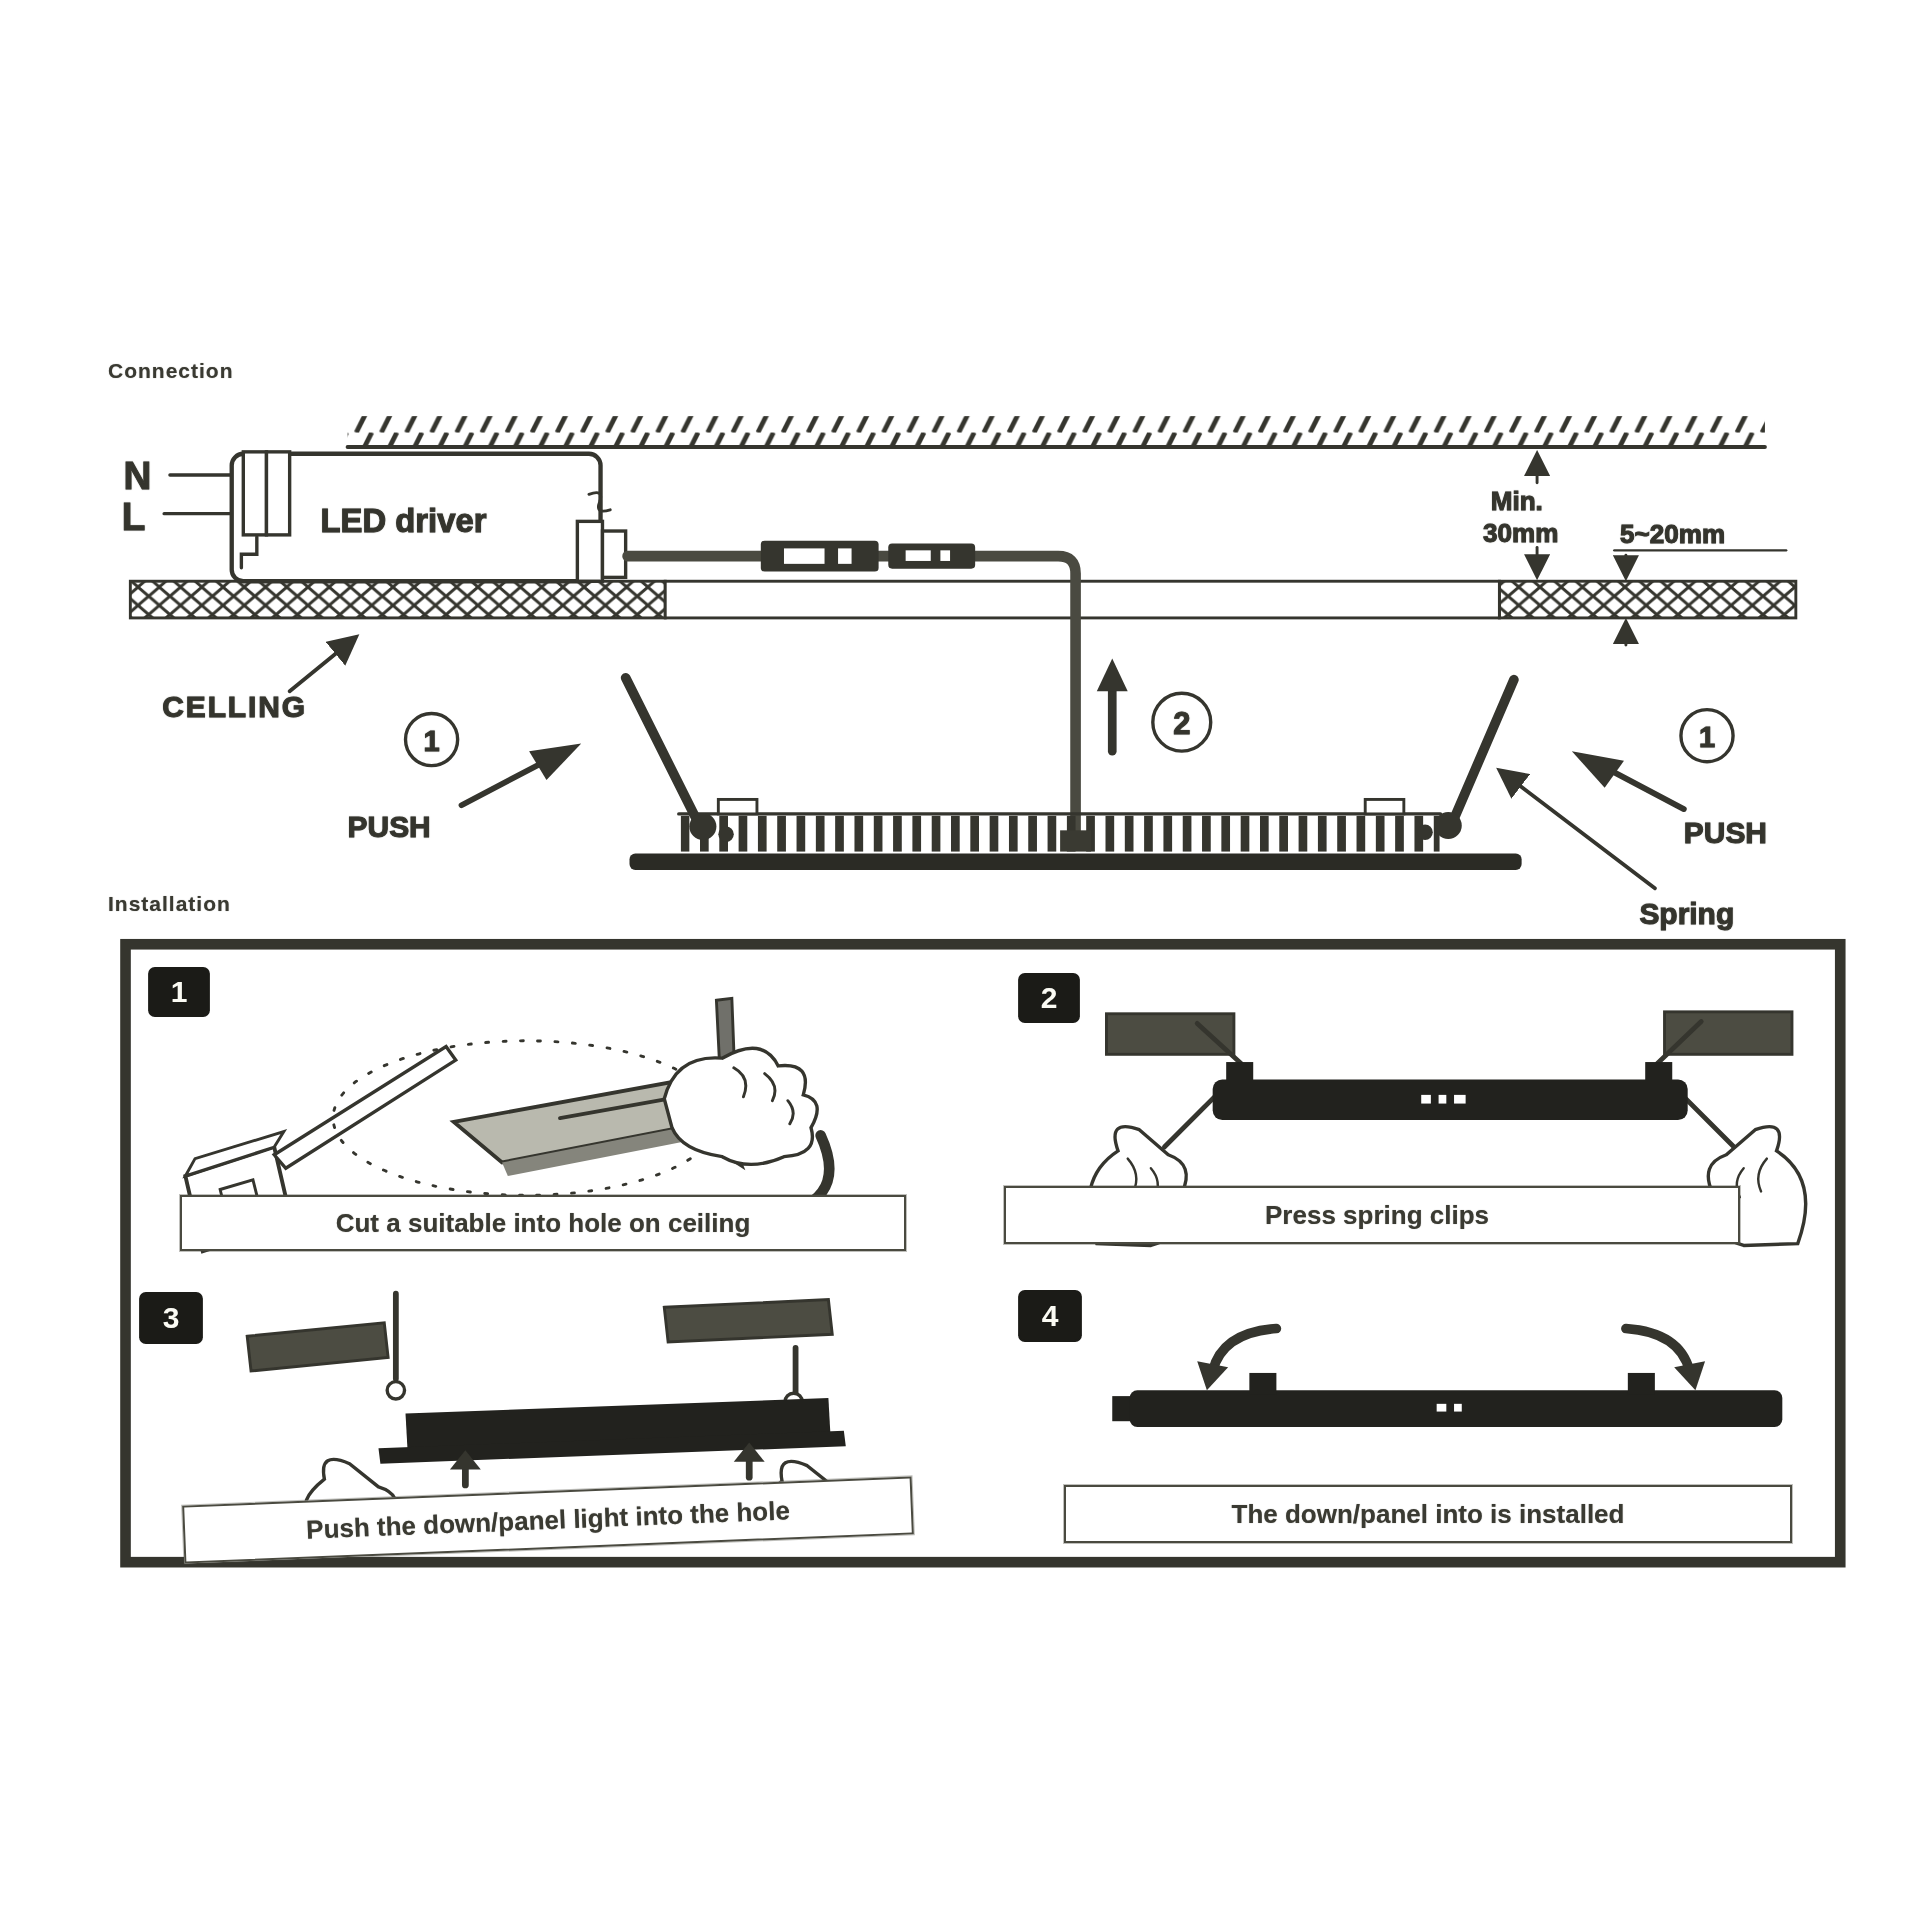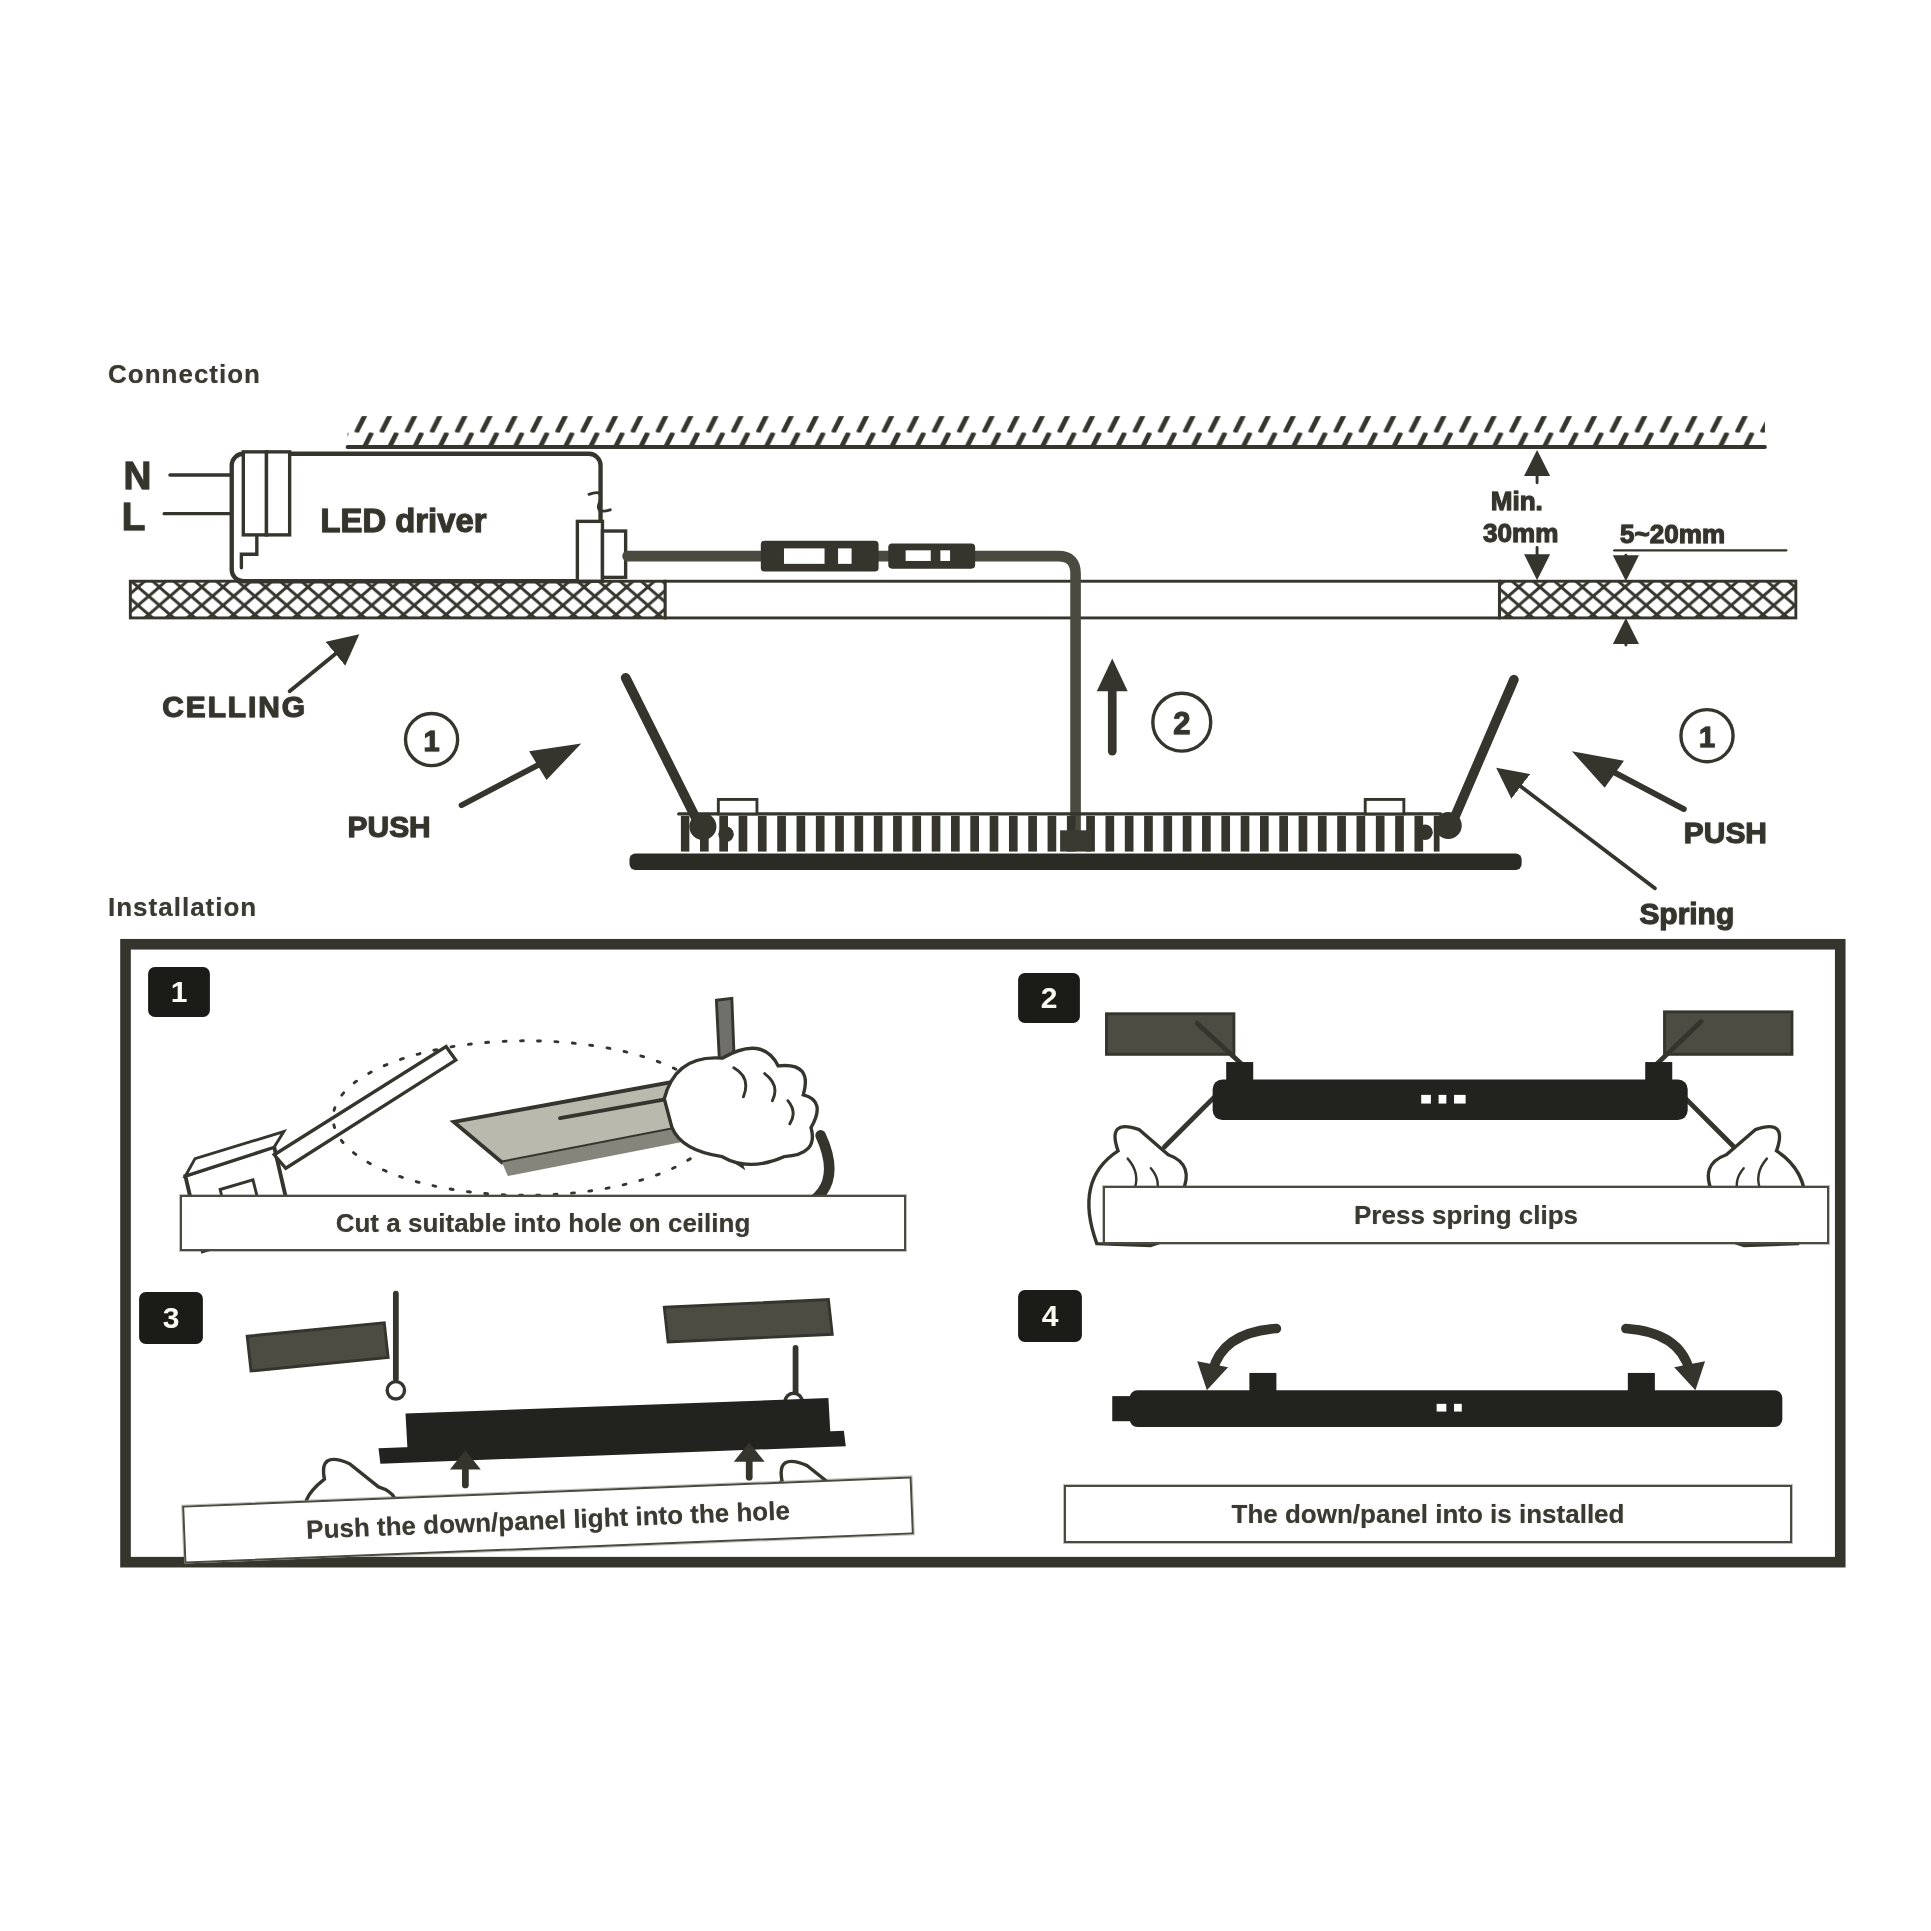--- a/index.html
+++ b/index.html
@@ -3,21 +3,21 @@
 <meta charset="utf-8">
 <style>
   html,body{margin:0;padding:0;background:#fff;}
   .page{
     position:relative; width:1931px; height:1931px; background:#ffffff;
     font-family:"Liberation Sans", sans-serif; color:#3a3a32; overflow:hidden;
     text-shadow:0 0 1px rgba(58,58,50,.55);
   }
   .art{position:absolute; left:0; top:0; width:1931px; height:1931px;}
   svg text{fill:#35352e; font-weight:700; font-family:"Liberation Sans",sans-serif;}
-  .heading{position:absolute; font-size:26px; font-weight:700; letter-spacing:1px; color:#3a3a32;}
+  .heading{position:absolute; font-size:21px; font-weight:700; letter-spacing:1px; color:#3a3a32;}
   .badge{
     position:absolute; background:#1b1b17; color:#fbfbf4; font-weight:700; font-size:30px;
     display:flex; align-items:center; justify-content:center; border-radius:4.8px;
     box-shadow:0 0 0 1.9px #1b1b17;
   }
   .caption{
     position:absolute; border:2.9px solid #4a4a40; background:#ffffff;
     display:flex; align-items:center; justify-content:center;
     font-weight:700; font-size:26px; color:#3a3a32; text-align:center;
     box-shadow:0 0 0 1px rgba(74,74,64,.35);
@@ -258,18 +258,18 @@
       </g>
     </g>
   </svg>
 
   <div class="badge" style="left:150px; top:969px; width:58px; height:46px;">1</div>
   <div class="badge" style="left:1020px; top:975px; width:58px; height:46px;">2</div>
   <div class="badge" style="left:141px; top:1294px; width:60px; height:48px;">3</div>
   <div class="badge" style="left:1020px; top:1292px; width:60px; height:48px;">4</div>
 
   <div class="caption" style="left:180px; top:1195px; width:722px; height:52px;">Cut a suitable into hole on ceiling</div>
-  <div class="caption" style="left:1103px; top:1186px; width:722px; height:54px;">Press spring clips</div>
+  <div class="caption" style="left:1004px; top:1186px; width:722px; height:54px;padding-left:10px;">Press spring clips</div>
   <div class="caption tilt" style="left:183px; top:1491px; width:726px; height:54px;">Push the down/panel light into the hole</div>
   <div class="caption" style="left:1064px; top:1485px; width:724px; height:54px;">The down/panel into is installed</div>
 
 </div>
 
 
 </body></html>

